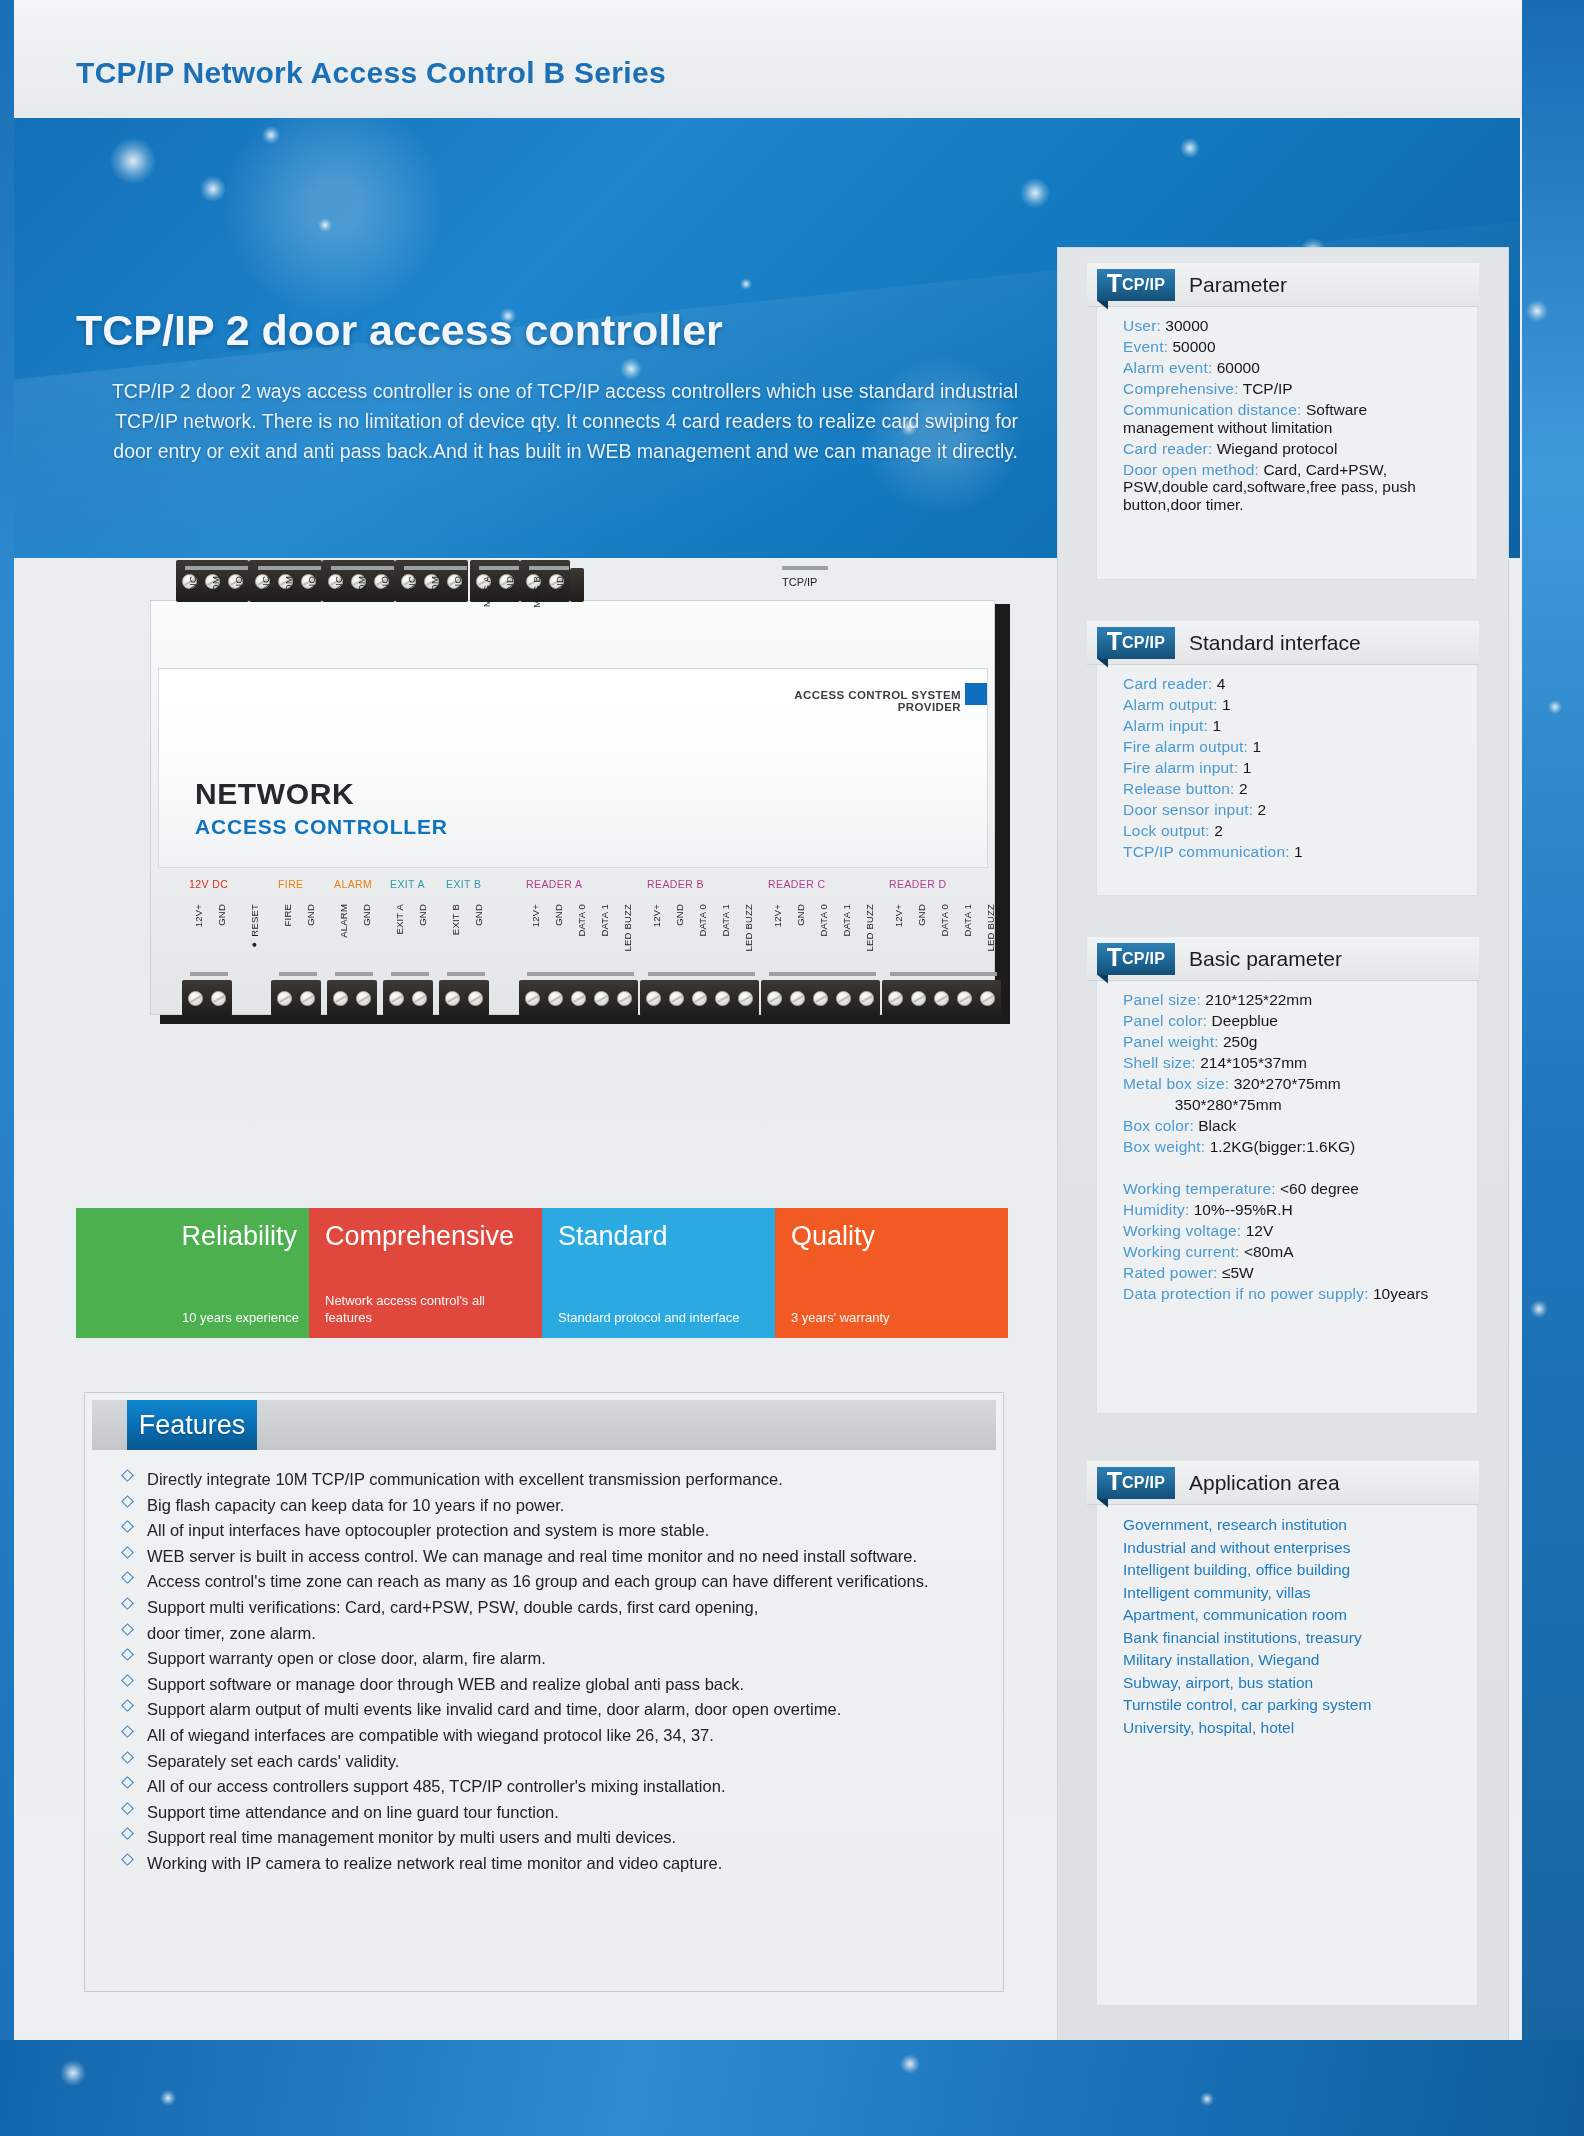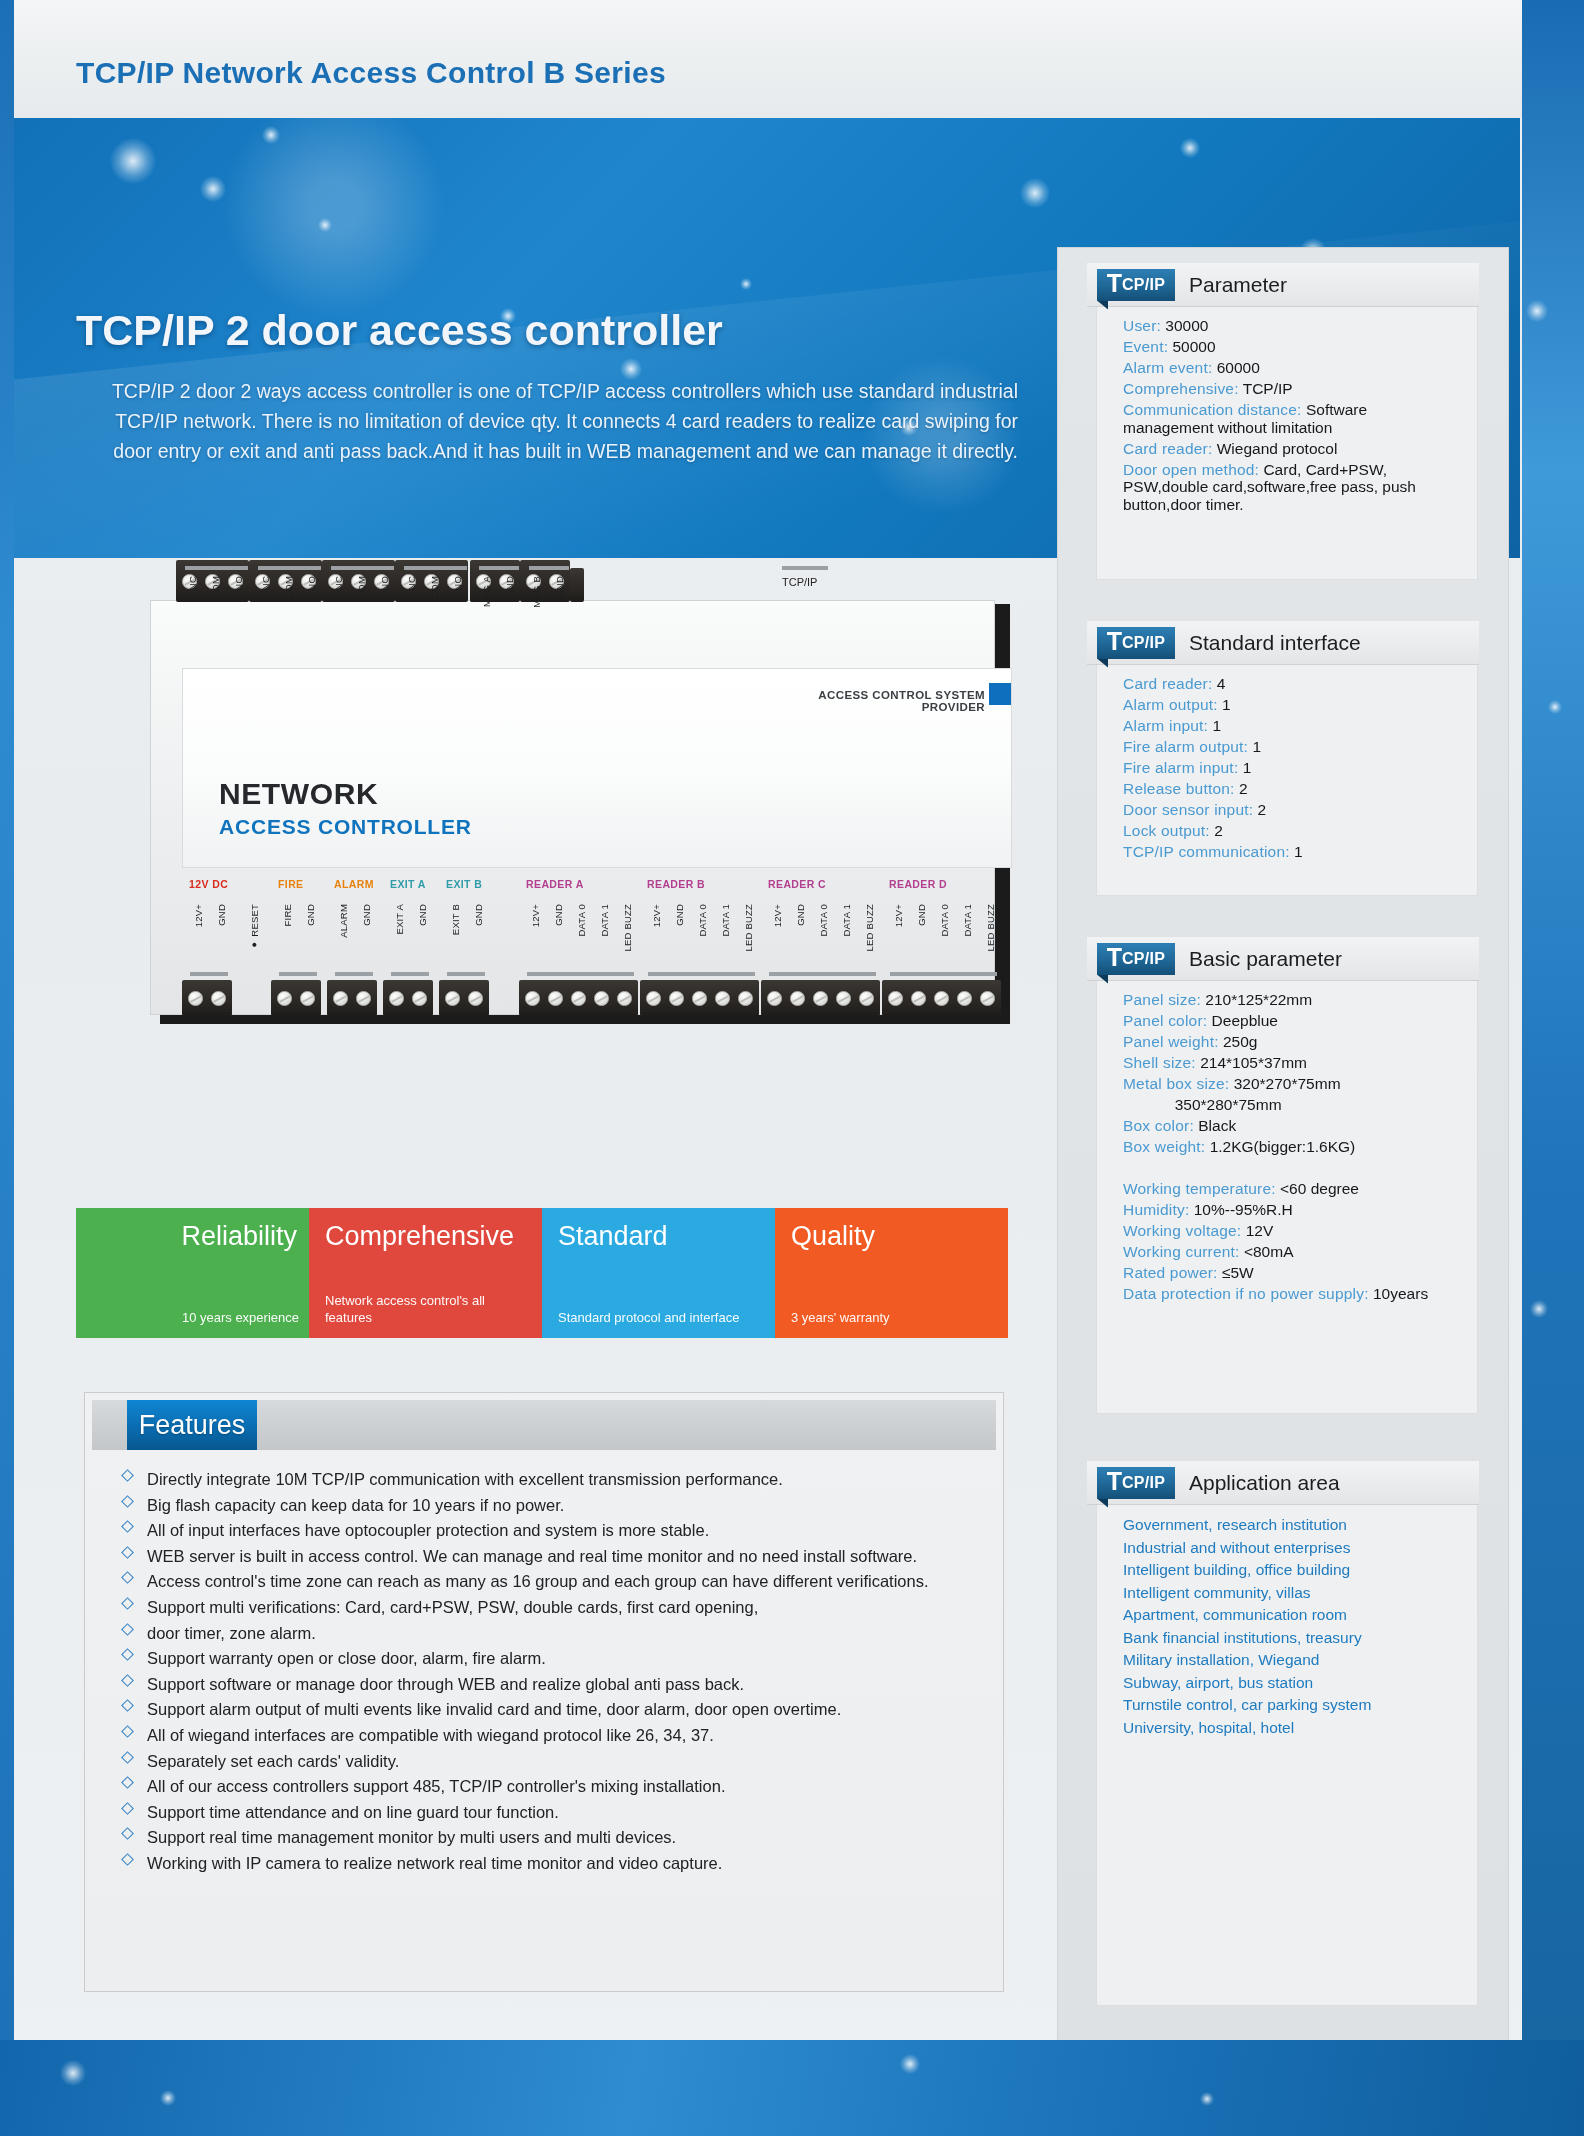--- a/index.html
+++ b/index.html
@@ -74,39 +74,38 @@
   .dev-shadow { position:absolute; left:90px; top:44px; width:850px; height:420px; background:#1b1b1b; }
   .dev-main {
     position:absolute; left:80px; top:40px; width:845px; height:415px;
     background: linear-gradient(180deg,#fafbfb 0%,#eceeef 55%,#e3e5e7 100%);
     border:1px solid #cfd3d6;
   }
   .dev-face {
     position:absolute; left:88px; top:108px; width:830px; height:200px;
     background: linear-gradient(180deg,#ffffff 0%,#fbfcfc 50%,#f0f2f3 100%);
     border:1px solid #d9dcde;
-    margin-left:24px;
   }
   .dev-brandline { position:absolute; right:26px; top:20px; text-align:right; }
   .dev-brandline .l1 { font-size:11.5px; font-weight:bold; color:#3b3f43; letter-spacing:.4px; }
   .dev-brandline .l2 { font-size:11.5px; font-weight:bold; color:#3b3f43; letter-spacing:.4px; }
   .dev-brand-sq { position:absolute; right:0px; top:14px; width:22px; height:22px; background:#0f6fbf; }
   .dev-name1 { position:absolute; left:36px; top:108px; font-size:30px; font-weight:bold; color:#26292c; letter-spacing:.6px;}
   .dev-name2 { position:absolute; left:36px; top:146px; font-size:21px; font-weight:bold; color:#0f74bd; letter-spacing:.8px;}
 
   
   .tblk { position:absolute; background: linear-gradient(180deg,#3b3733 0%,#2a2724 60%,#1e1c1a 100%); border-radius:2px; }
   .screw { position:absolute; width:15px; height:15px; border-radius:50%;
            background: radial-gradient(circle at 35% 30%, #fefefe 0%, #e7e7e5 50%, #c9c9c6 100%);
            border:1px solid #b9b9b6; }
   .screw:after{content:"";position:absolute;left:1px;top:6px;width:12px;height:2px;background:#bdbdba;transform:rotate(-28deg);}
   .vlabel { position:absolute; font-size:9.5px; color:#1d1f21; writing-mode: vertical-rl;
             transform: rotate(180deg); letter-spacing:.2px; white-space:nowrap; }
   .bar { position:absolute; height:4px; background:#9aa0a4; }
-  .grp { position:absolute; font-size:10.5px; font-weight:bold; letter-spacing:.4px; white-space:nowrap; }
+  .grp { position:absolute; font-size:10.5px; font-weight:normal; letter-spacing:.4px; white-space:nowrap; }
 
   
   .tiles { position: absolute; left: 76px; top: 1208px; width: 932px; height: 130px; display:flex; }
   .tile { flex:1; position:relative; padding:12px 12px 0 16px; color:#fff; }
   .tile .t-title { font-size:27px; line-height:32px; font-weight:normal; }
   .tile .t-sub { position:absolute; left:16px; right:10px; bottom:12px; font-size:13px; line-height:17px; opacity:.97;}
 
   
   .features {
     position:absolute; left:84px; top:1392px; width:920px; height:600px;

